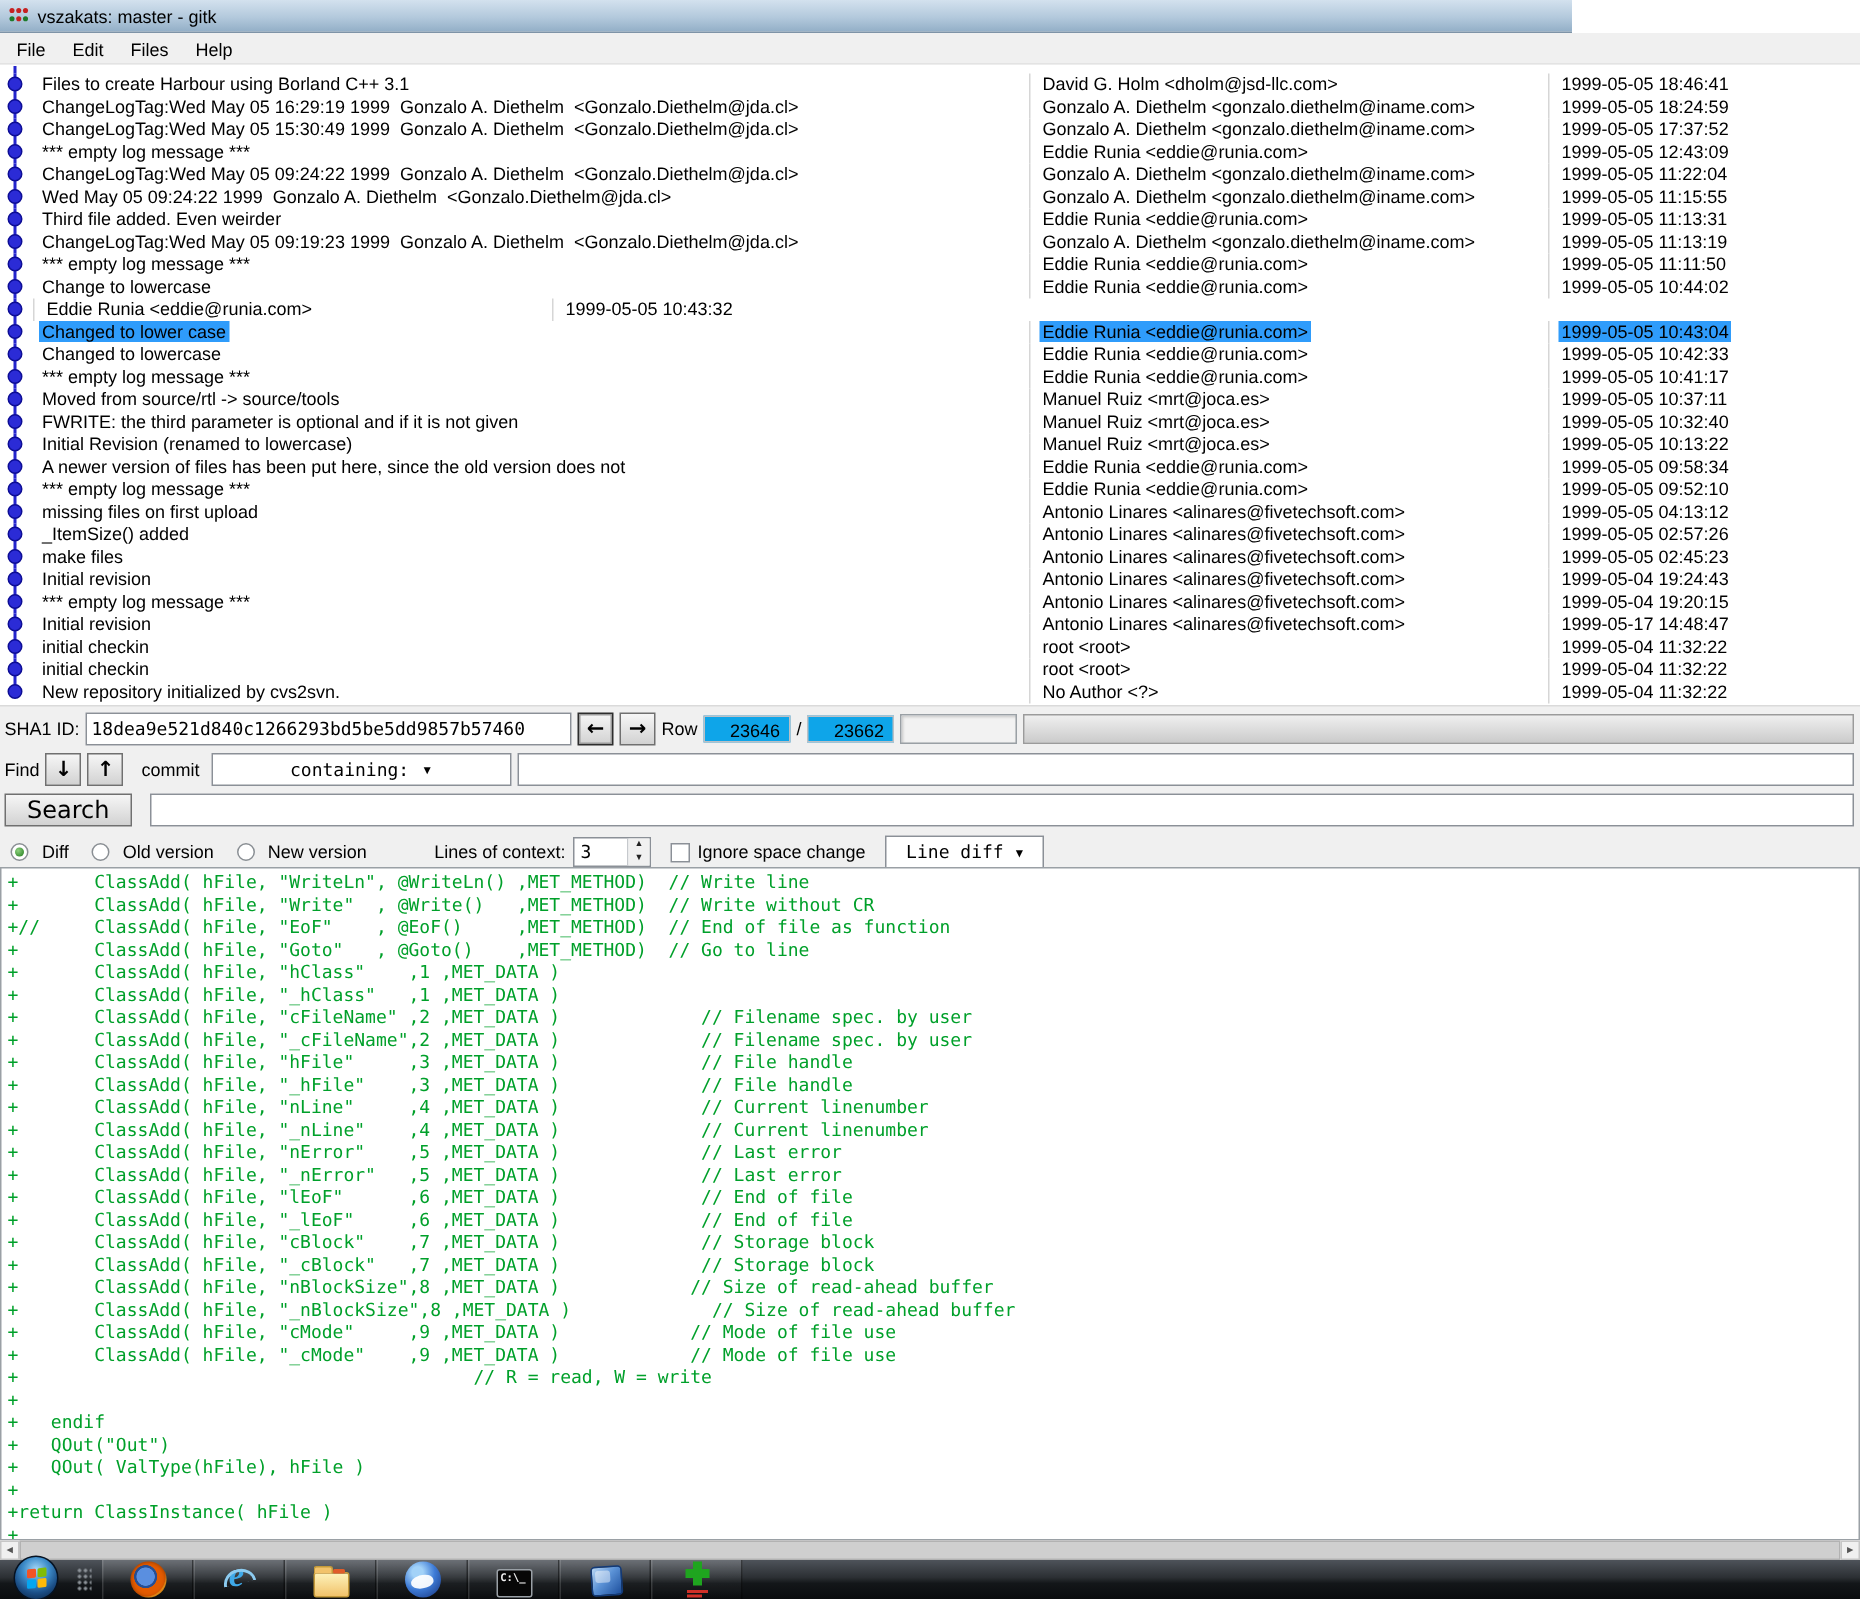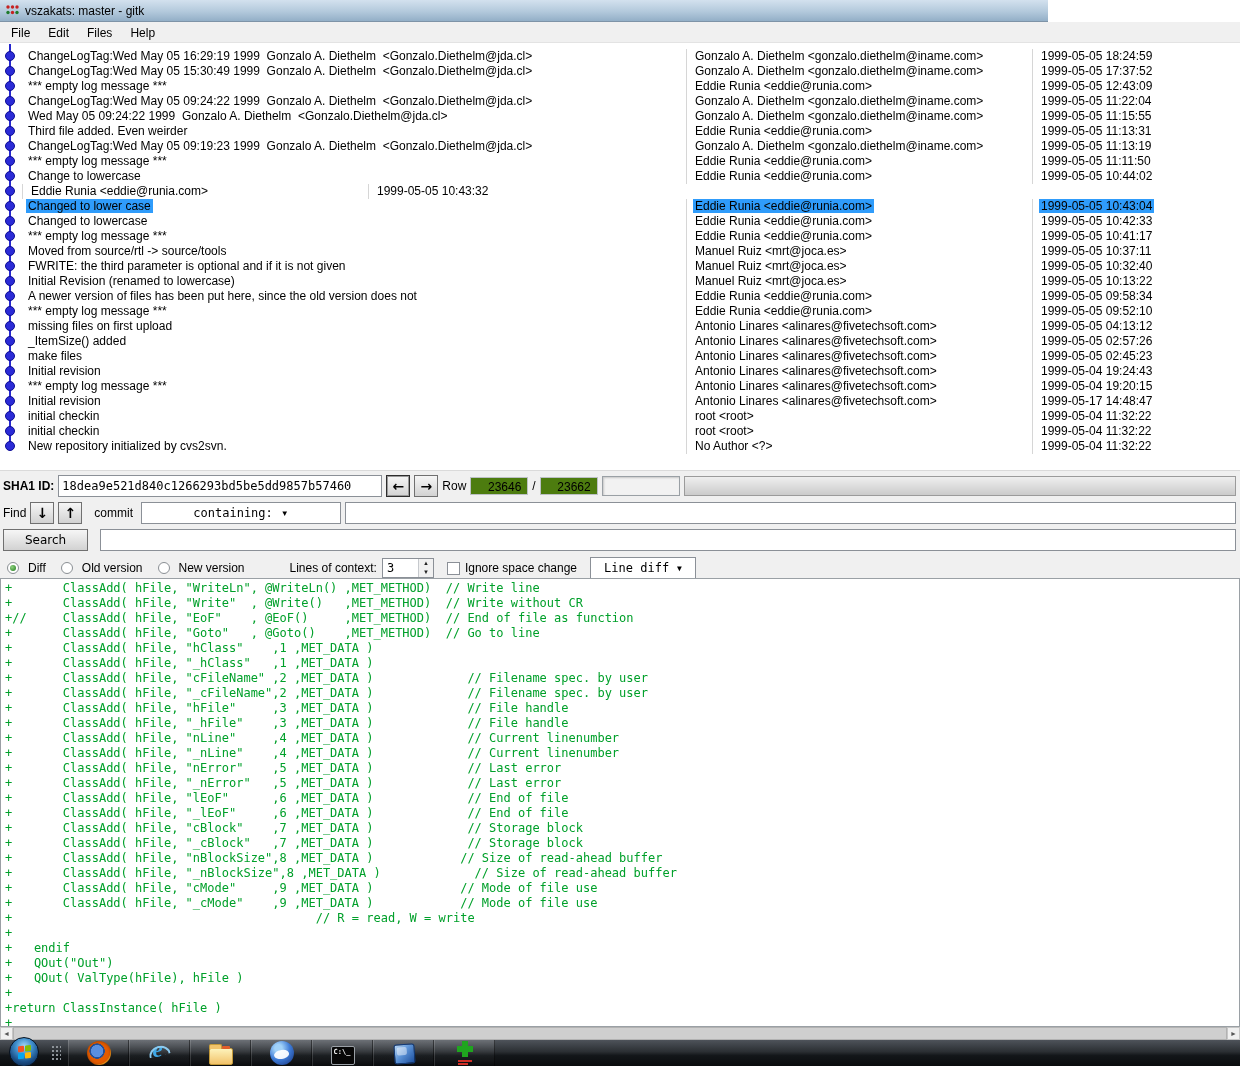--- a/index.html
+++ b/index.html
@@ -37,41 +37,41 @@
 
   
   .panel{position:absolute;left:0;top:470px;width:1240px;height:108px;background:#f0f0f0;
     border-top:1px solid #dadada;box-sizing:border-box}
   .prow{position:absolute;left:0;right:0;display:flex;align-items:center;gap:4px;padding:0 3px}
   .sha1-row{top:4px;height:22px}
   .find-row{top:31px;height:22px}
   .search-row{top:58px;height:22px}
   .diffctl-row{top:87px;height:20px;gap:5px;padding-left:7px}
   .lbl{white-space:nowrap}
-  .bold{font-weight:bold}
+  .bold{font-weight:normal}
   .tfield{height:22px;border:1px solid #8b9097;background:#fff;box-sizing:border-box;
     font-family:"DejaVu Sans Mono",monospace;font-size:12px;padding:0 3px}
   .sha-input{width:324px}
   .btn{height:22px;border:1px solid #707070;box-sizing:border-box;cursor:default;
     background:linear-gradient(#f6f6f6,#e6e6e6 45%,#d2d2d2);text-align:center;
     font-family:"DejaVu Sans",sans-serif;padding:0}
   .navbtn{width:24px;font-size:14px;font-weight:bold;line-height:19px}
   .navbtn.focused{border:1px solid #2d2d2d;box-shadow:inset 0 0 0 1px #9a9a9a}
   .rowfield{width:58px;height:18px;line-height:18px;border:1px solid #bcc0c5;box-sizing:border-box;
-    text-align:right;padding-right:6px;background:#4d7c0f}
+    text-align:right;padding-right:6px;background:#0ea5e9}
   .emptyfield{width:78px;height:20px;border:1px solid #9aa0a5;background:#f2f2f2;box-sizing:border-box;
     box-shadow:inset 1px 1px 2px rgba(0,0,0,.18)}
   .progressbar{flex:1;height:20px;border:1px solid #9b9b9b;box-sizing:border-box;margin-right:1px;
     background:linear-gradient(#efefef,#cbcbcb)}
   .combo{height:22px;background:#fff;border:1px solid #8b9097;box-sizing:border-box;display:flex;
     align-items:center;justify-content:center;padding:0 5px;cursor:default}
   .combo .caret{font-size:8px;font-style:normal;margin-left:8px}
   .find-combo{width:200px;margin-left:4px}
   .flex-input{flex:1;margin-right:1px}
-  .search-btn{width:85px;font-size:12px;line-height:20px}
+  .search-btn{width:85px;font-size:16px;line-height:20px}
   .radio{width:12px;height:12px;border:1px solid #8a8f94;border-radius:50%;background:#fff;
     display:inline-block;position:relative;box-sizing:border-box}
   .radio.checked::after{content:"";position:absolute;left:2px;top:2px;width:6px;height:6px;border-radius:50%;
     background:radial-gradient(circle at 35% 35%,#8fd180,#1e7a19)}
   .rlabel{margin:0 10px 0 4px}
   .spin{width:52px;height:20px;background:#fff;border:1px solid #8b9097;box-sizing:border-box;display:flex}
   .spin .v{flex:1;padding-left:4px;line-height:18px;font-family:"DejaVu Sans Mono",monospace}
   .spinbtns{width:14px;border-left:1px solid #c6c9cd;display:flex;flex-direction:column}
   .spinbtns i{flex:1;font-style:normal;font-size:6px;line-height:9px;text-align:center;background:#f1f1f1;color:#222}
   .checkbox{width:13px;height:13px;border:1px solid #8b9097;background:#fff;display:inline-block;box-sizing:border-box}
@@ -159,20 +159,29 @@
 
   <div class="menubar" id="menubar">
       <span class="menu-item">File</span>
       <span class="menu-item">Edit</span>
       <span class="menu-item">Files</span>
       <span class="menu-item">Help</span>
     </div>
 
   <div class="commit-list" id="commitList">
     <div class="gstub"></div>
+  <div class="crow">
+        <div class="graph">
+          <i class="gline"></i>
+          <i class="gdot"></i>
+        </div>
+        <div class="cmsg"><span>Files to create Harbour using Borland C++ 3.1</span></div>
+        <div class="cauthor"><span>David G. Holm &lt;dholm@jsd-llc.com&gt;</span></div>
+        <div class="cdate"><span>1999-05-05 18:46:41</span></div>
+      </div>
       <div class="crow">
         <div class="graph">
           <i class="gline"></i>
           <i class="gdot"></i>
         </div>
         <div class="cmsg"><span>ChangeLogTag:Wed May 05 16:29:19 1999  Gonzalo A. Diethelm  &lt;Gonzalo.Diethelm@jda.cl&gt;</span></div>
         <div class="cauthor"><span>Gonzalo A. Diethelm &lt;gonzalo.diethelm@iname.com&gt;</span></div>
         <div class="cdate"><span>1999-05-05 18:24:59</span></div>
       </div>
       <div class="crow">

